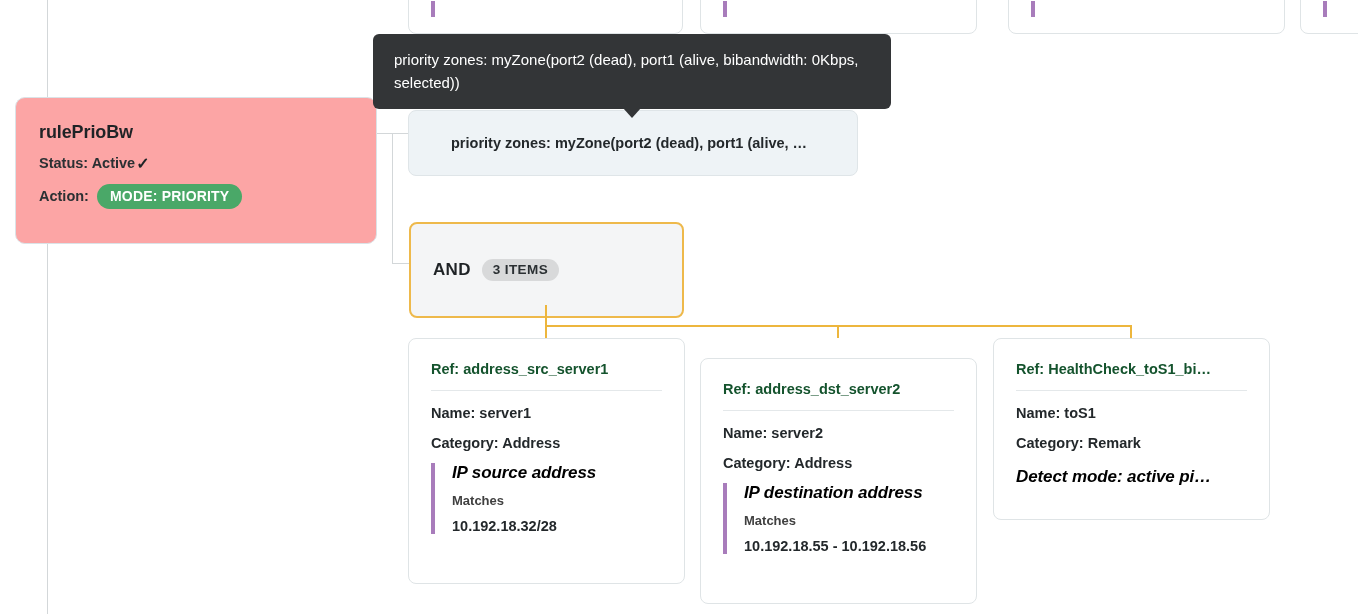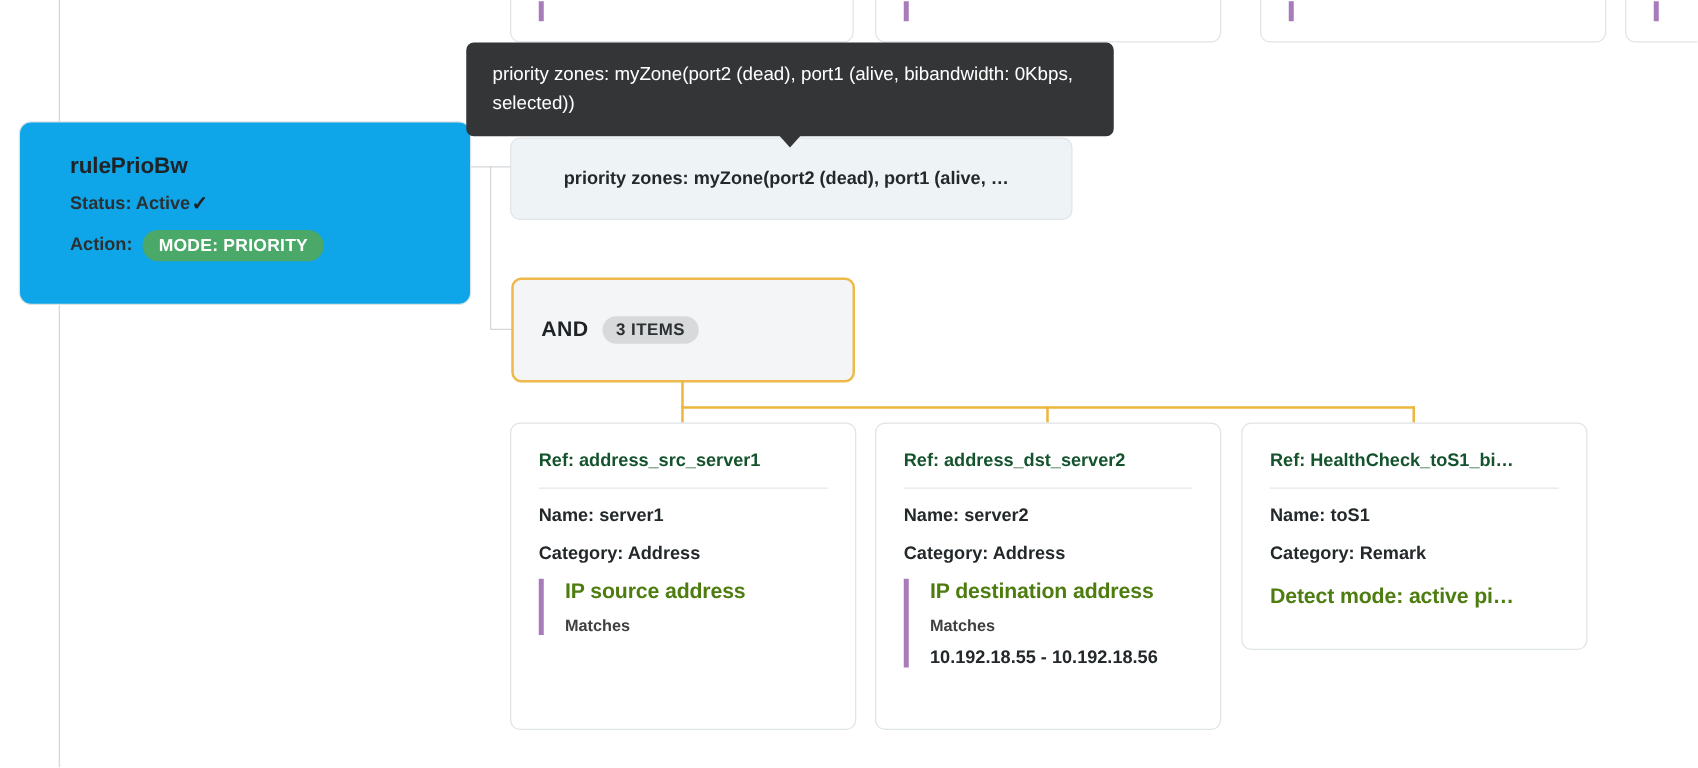--- a/index.html
+++ b/index.html
@@ -34,24 +34,24 @@
   
   .node {
     position: absolute;
     box-sizing: border-box;
     border: 1px solid #dfe4e6;
     border-radius: 8px;
     background: #ffffff;
   }
 
   .node.rule {
-    background: #0ea5e9;
+    background: #fca5a5;
     border-color: #dbe3e7;
     border-radius: 10px;
-    padding: 24px 24px 22px 40px;
+    padding: 24px 24px 22px 23px;
   }
   .rule-title {
     font-size: 18px;
     font-weight: 700;
     color: #1f2326;
     letter-spacing: -0.1px;
     margin-bottom: 13px;
   }
   .rule-row {
     font-size: 14.5px;
@@ -158,25 +158,26 @@
     border-left: 4px solid #a87cbb;
   }
   .leaf-detail.no-bar {
     border-left: none;
     padding-left: 0;
     margin-top: 16px;
   }
   .detail-title {
     font-size: 17px;
     font-weight: 700;
-    color: #4d7c0f;
+    color: #000000;
     white-space: nowrap;
     overflow: hidden;
     text-overflow: ellipsis;
     letter-spacing: -0.1px;
+    font-style: italic;
   }
   .detail-op {
     font-size: 13px;
     font-weight: 700;
     color: #404040;
     margin-top: 10px;
   }
   .detail-val {
     font-size: 14.5px;
     font-weight: 700;
@@ -261,42 +262,43 @@
 
   <div class="node summary" style="left:408px; top:110px; width:450px; height:66px;">
     <div class="summary-text">priority zones: myZone(port2 (dead), port1 (alive, …</div>
   </div>
 
   <div class="tooltip" style="left:373px; top:34px; width:518px; height:75px;">
     <span>priority zones: myZone(port2 (dead), port1 (alive, bibandwidth: 0Kbps, selected))</span>
     <span class="tooltip-arrow"></span>
   </div>
 
-  <div class="node operator" style="left:409px; top:222px; width:275px; height:84px;">
+  <div class="node operator" style="left:409px; top:222px; width:275px; height:96px;">
     <span class="op-label">AND</span>
     <span class="op-count">3 ITEMS</span>
   </div>
 
   <div class="line orange" style="left:545px; top:305px; width:2px; height:21px;"></div>
   <div class="line orange" style="left:545px; top:325px; width:587px; height:2px;"></div>
   <div class="line orange" style="left:545px; top:325px; width:2px; height:13px;"></div>
   <div class="line orange" style="left:837px; top:325px; width:2px; height:13px;"></div>
   <div class="line orange" style="left:1130px; top:325px; width:2px; height:13px;"></div>
 
   <div class="node leaf" style="left:408px; top:338px; width:277px; height:246px;">
     <div class="leaf-ref">Ref: address_src_server1</div>
     <div class="leaf-meta">Name: server1</div>
     <div class="leaf-meta">Category: Address</div>
     <div class="leaf-detail">
       <div class="detail-title">IP source address</div>
       <div class="detail-op">Matches</div>
-    </div>
-  </div>
-
-  <div class="node leaf" style="left:700px; top:338px; width:277px; height:246px;">
+      <div class="detail-val">10.192.18.32/28</div>
+    </div>
+  </div>
+
+  <div class="node leaf" style="left:700px; top:358px; width:277px; height:246px;">
     <div class="leaf-ref">Ref: address_dst_server2</div>
     <div class="leaf-meta">Name: server2</div>
     <div class="leaf-meta">Category: Address</div>
     <div class="leaf-detail">
       <div class="detail-title">IP destination address</div>
       <div class="detail-op">Matches</div>
       <div class="detail-val">10.192.18.55 - 10.192.18.56</div>
     </div>
   </div>
 

